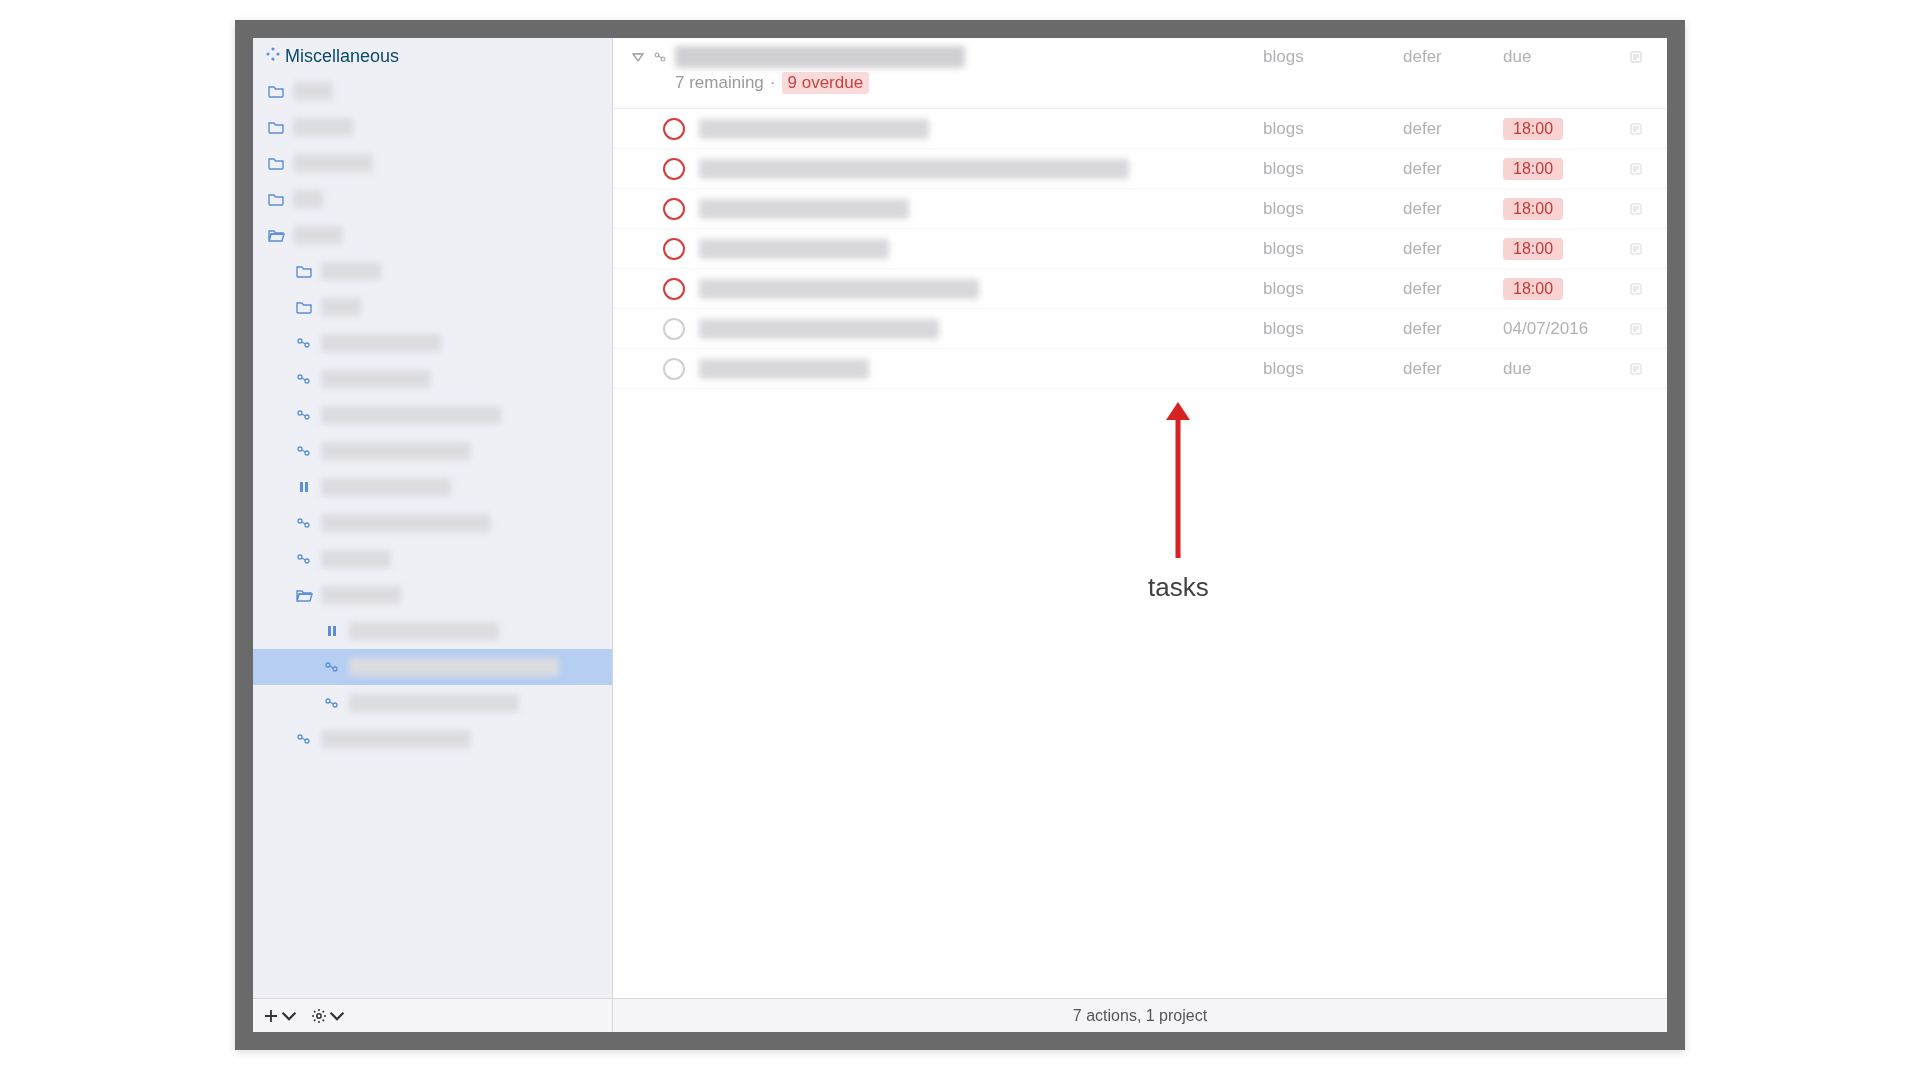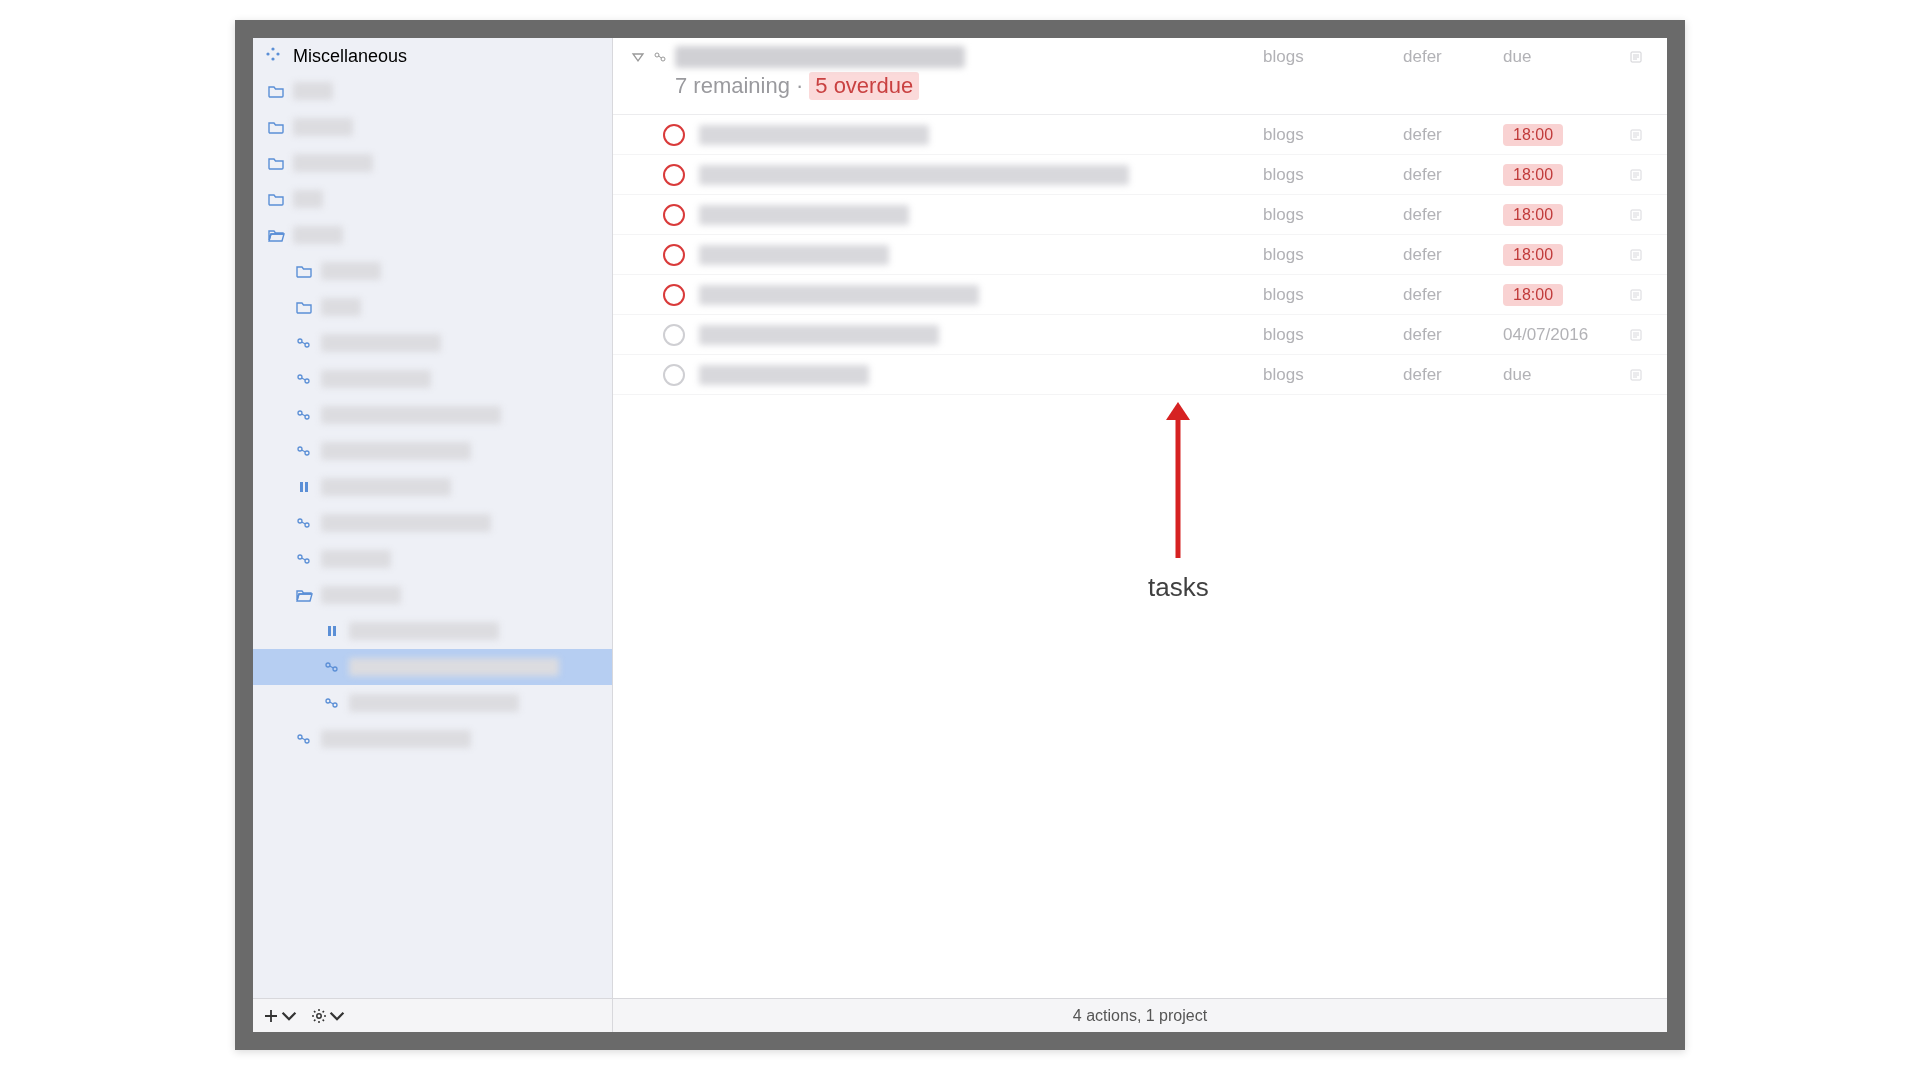--- a/index.html
+++ b/index.html
@@ -37,24 +37,24 @@
   width: 360px;
   background: #eef0f6;
   border-right: 1px solid #d8d8dc;
   display: flex;
   flex-direction: column;
   overflow-y: auto;
 }
 .sidebar-header {
   display: flex;
   align-items: center;
-  gap: 12px;
+  gap: 4px;
   padding: 8px 12px 6px 12px;
   font-size: 18px;
-  color: #000000;
+  color: #0c4a6e;
 }
 .sidebar-header .dots-icon svg { width: 16px; height: 16px; }
 .sidebar-list { list-style: none; }
 .sidebar-item {
   display: flex;
   align-items: center;
   gap: 8px;
   height: 36px;
   font-size: 16px;
   color: #333;
@@ -101,21 +101,21 @@
   font-size: 17px;
   color: #b2b2b6;
 }
 .col-h { text-align: left; }
 .col-tag { width: 140px; }
 .col-defer { width: 100px; }
 .col-due { width: 120px; }
 .col-note { width: 26px; display:flex; justify-content:center; }
 .header-row2 {
   padding: 4px 0 10px 44px;
-  font-size: 22px;
+  font-size: 17px;
   color: #9a9a9e;
   display: flex;
   align-items: center;
   gap: 6px;
 }
 .overdue-badge {
   background: #fbdada;
   color: #c94141;
   padding: 1px 6px;
   border-radius: 3px;
@@ -425,21 +425,21 @@
               <svg viewBox="0 0 14 14" width="14" height="14">
                     <rect x="2" y="2" width="10" height="10" rx="1" fill="none" stroke="#d0d0d4"></rect>
                     <path d="M4 5h6M4 7h6M4 9h4" stroke="#d0d0d4"></path>
                   </svg>
             </span>
           </div>
         </div>
         <div class="header-row2">
           <span>7 remaining</span>
           <span>·</span>
-          <span class="overdue-badge">5 overdue</span>
+          <span class="overdue-badge">9 overdue</span>
         </div>
       </div>
       <div class="divider"></div>
       <ul class="task-list" id="task-list">
             <li class="task-row">
               <span class="status-circle"></span>
               <span class="task-title-blur" style="width: 230px;"></span>
               <span class="task-meta">
                 <span class="meta-cell meta-tag">blogs</span>
                 <span class="meta-cell meta-defer">defer</span>
@@ -574,17 +574,17 @@
               <circle cx="8" cy="8" r="2.2" fill="none" stroke="#333" stroke-width="1.5"></circle>
               <g stroke="#333" stroke-width="1.5">
                 <path d="M8 1v2M8 13v2M1 8h2M13 8h2M3 3l1.4 1.4M11.6 11.6L13 13M13 3l-1.4 1.4M4.4 11.6L3 13"></path>
               </g>
             </svg>
         <svg viewBox="0 0 10 10" width="8" height="8">
               <path d="M1 3 L5 7 L9 3" fill="none" stroke="#333" stroke-width="1.4"></path>
             </svg>
       </span>
     </div>
-    <div class="footer-status">4 actions, 1 project</div>
+    <div class="footer-status">7 actions, 1 project</div>
   </div>
 
 </div>
 </div>
 
 </body></html>

